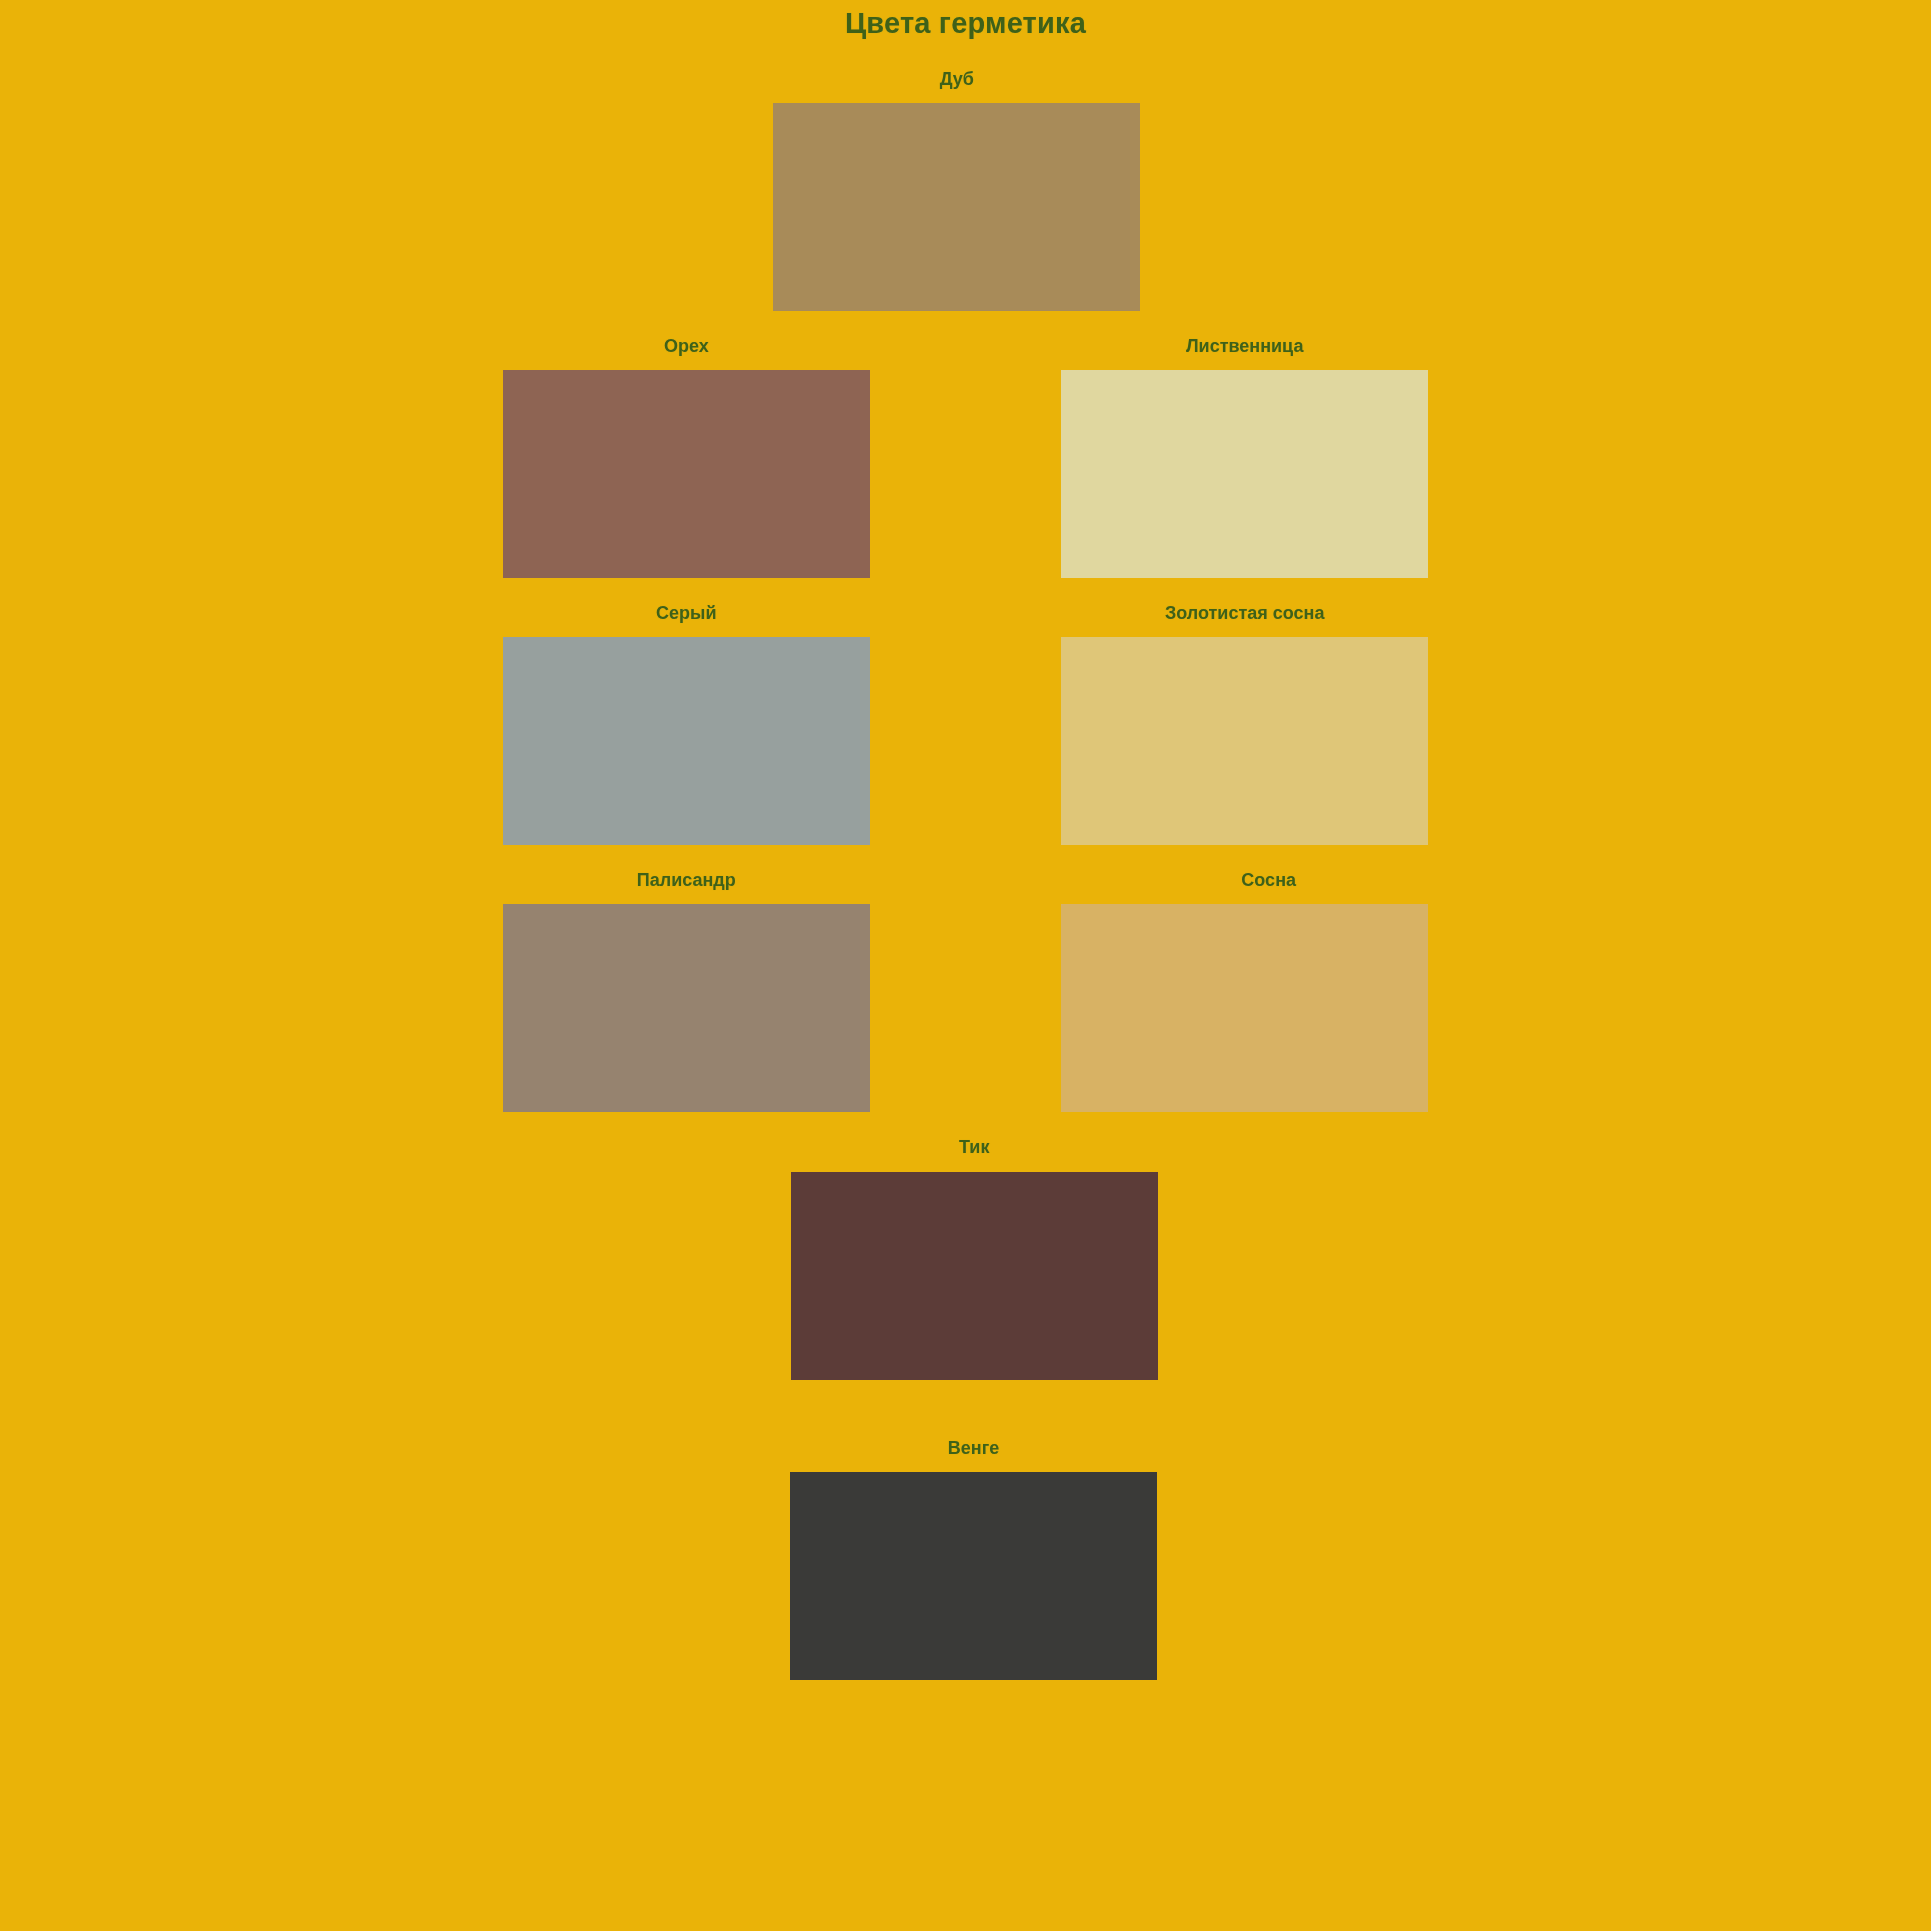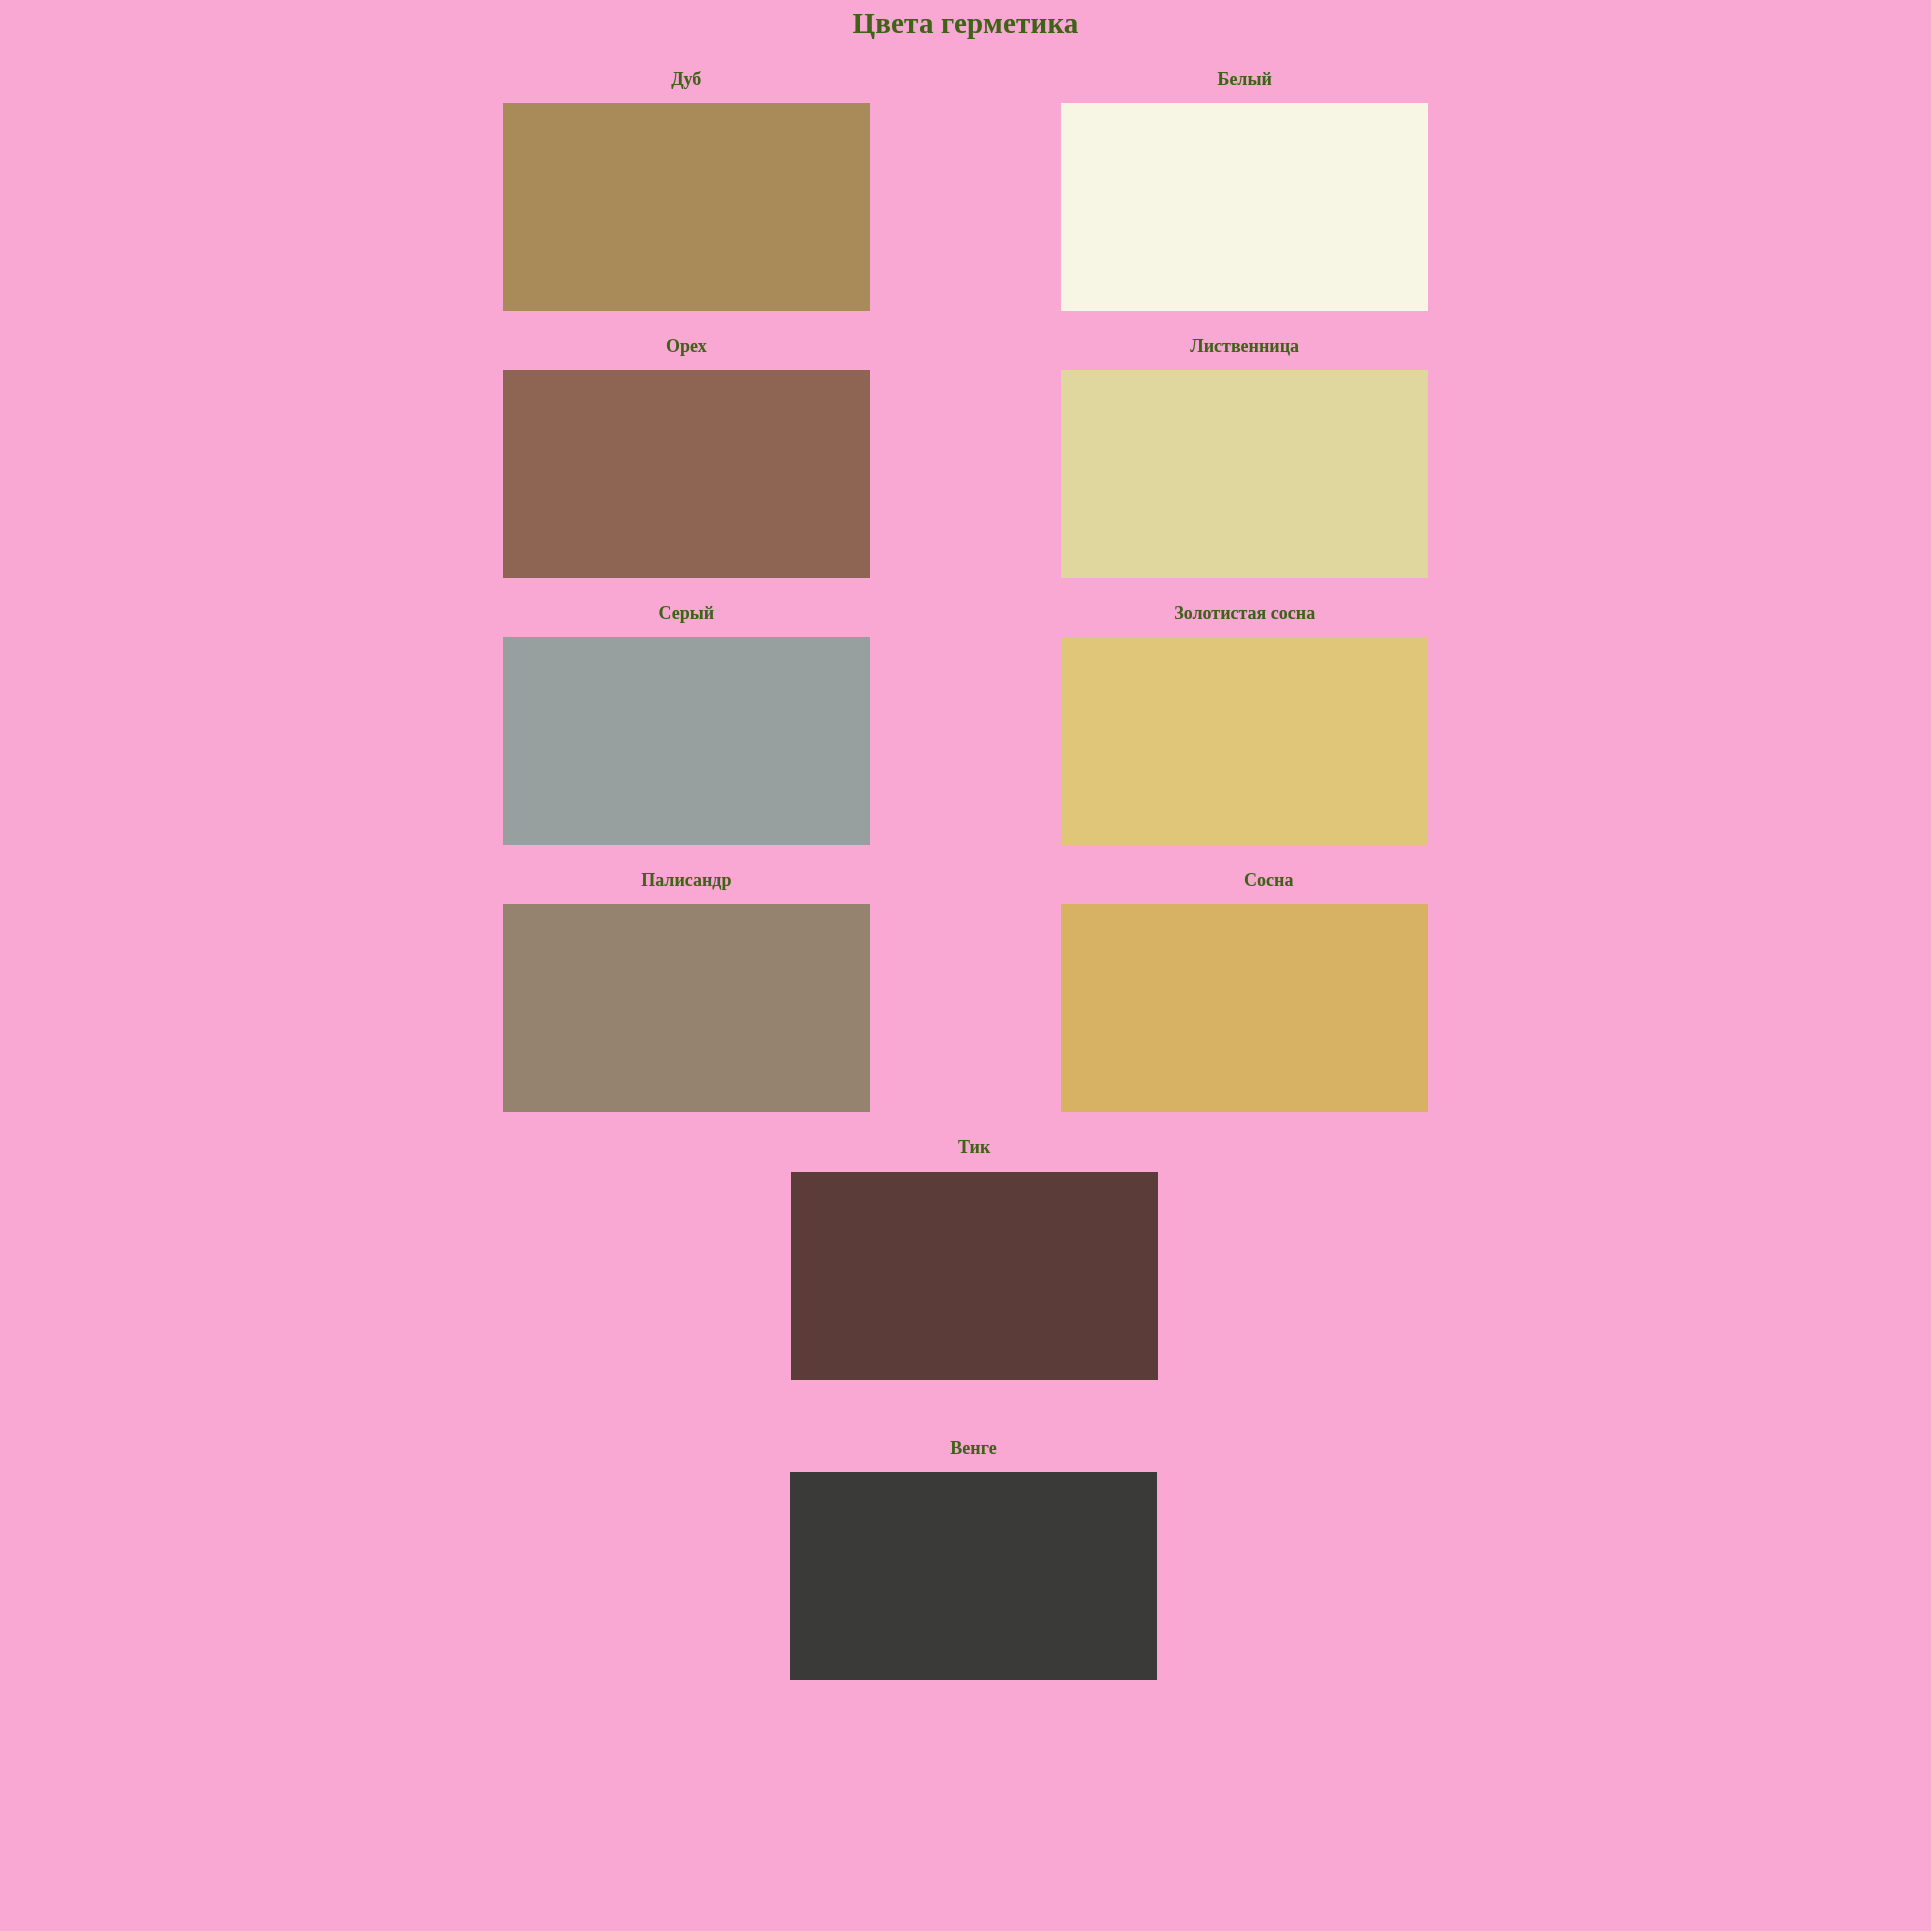--- a/index.html
+++ b/index.html
@@ -95,34 +95,30 @@
     margin-bottom: 0;
   }
   .swatch-row.single {
     margin-top: 33px;
     padding-left: 8px;
   }
 </style>
 </head>
 <body>
 
-<div id="palette-page" style="background: #f9a8d4; font-family: Liberation Serif, serif;">
+<div id="palette-page" style="background: #eab308;">
 
   <h1 class="chart-title" style="color: rgb(63, 97, 24);">Цвета герметика</h1>
 
   <div class="swatch-grid">
 
     <div class="swatch-row">
       <div class="swatch-cell col-left">
         <div class="swatch-label" style="color: rgb(63, 97, 24);">Дуб</div>
         <div class="swatch-chip" style="background-color: rgb(168, 139, 89);"></div>
-      </div>
-      <div class="swatch-cell col-right">
-        <div class="swatch-label" style="color: rgb(63, 97, 24);">Белый</div>
-        <div class="swatch-chip" style="background-color: rgb(247, 245, 227);"></div>
       </div>
     </div>
 
     <div class="swatch-row">
       <div class="swatch-cell col-left">
         <div class="swatch-label" style="color: rgb(63, 97, 24);">Орех</div>
         <div class="swatch-chip" style="background-color: rgb(142, 100, 83);"></div>
       </div>
       <div class="swatch-cell col-right">
         <div class="swatch-label" style="color: rgb(63, 97, 24);">Лиственница</div>

